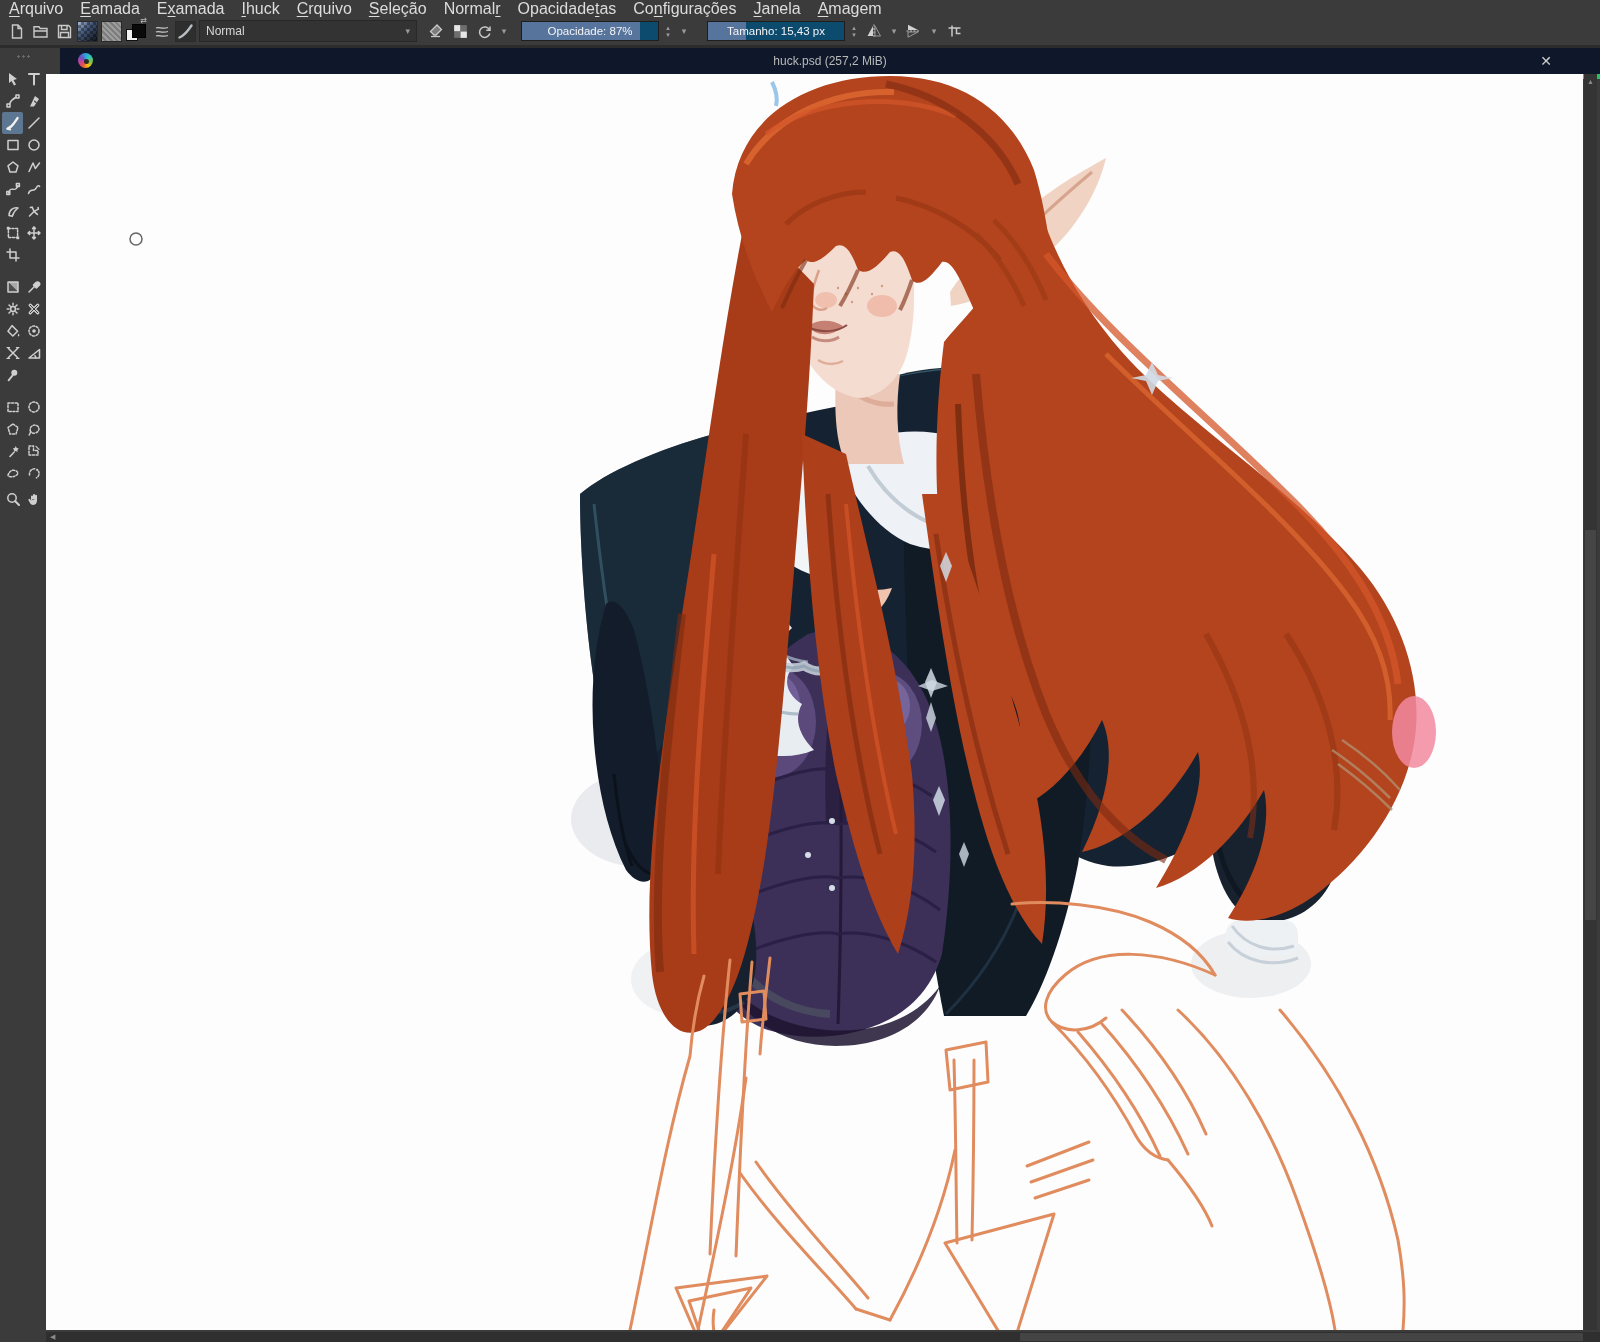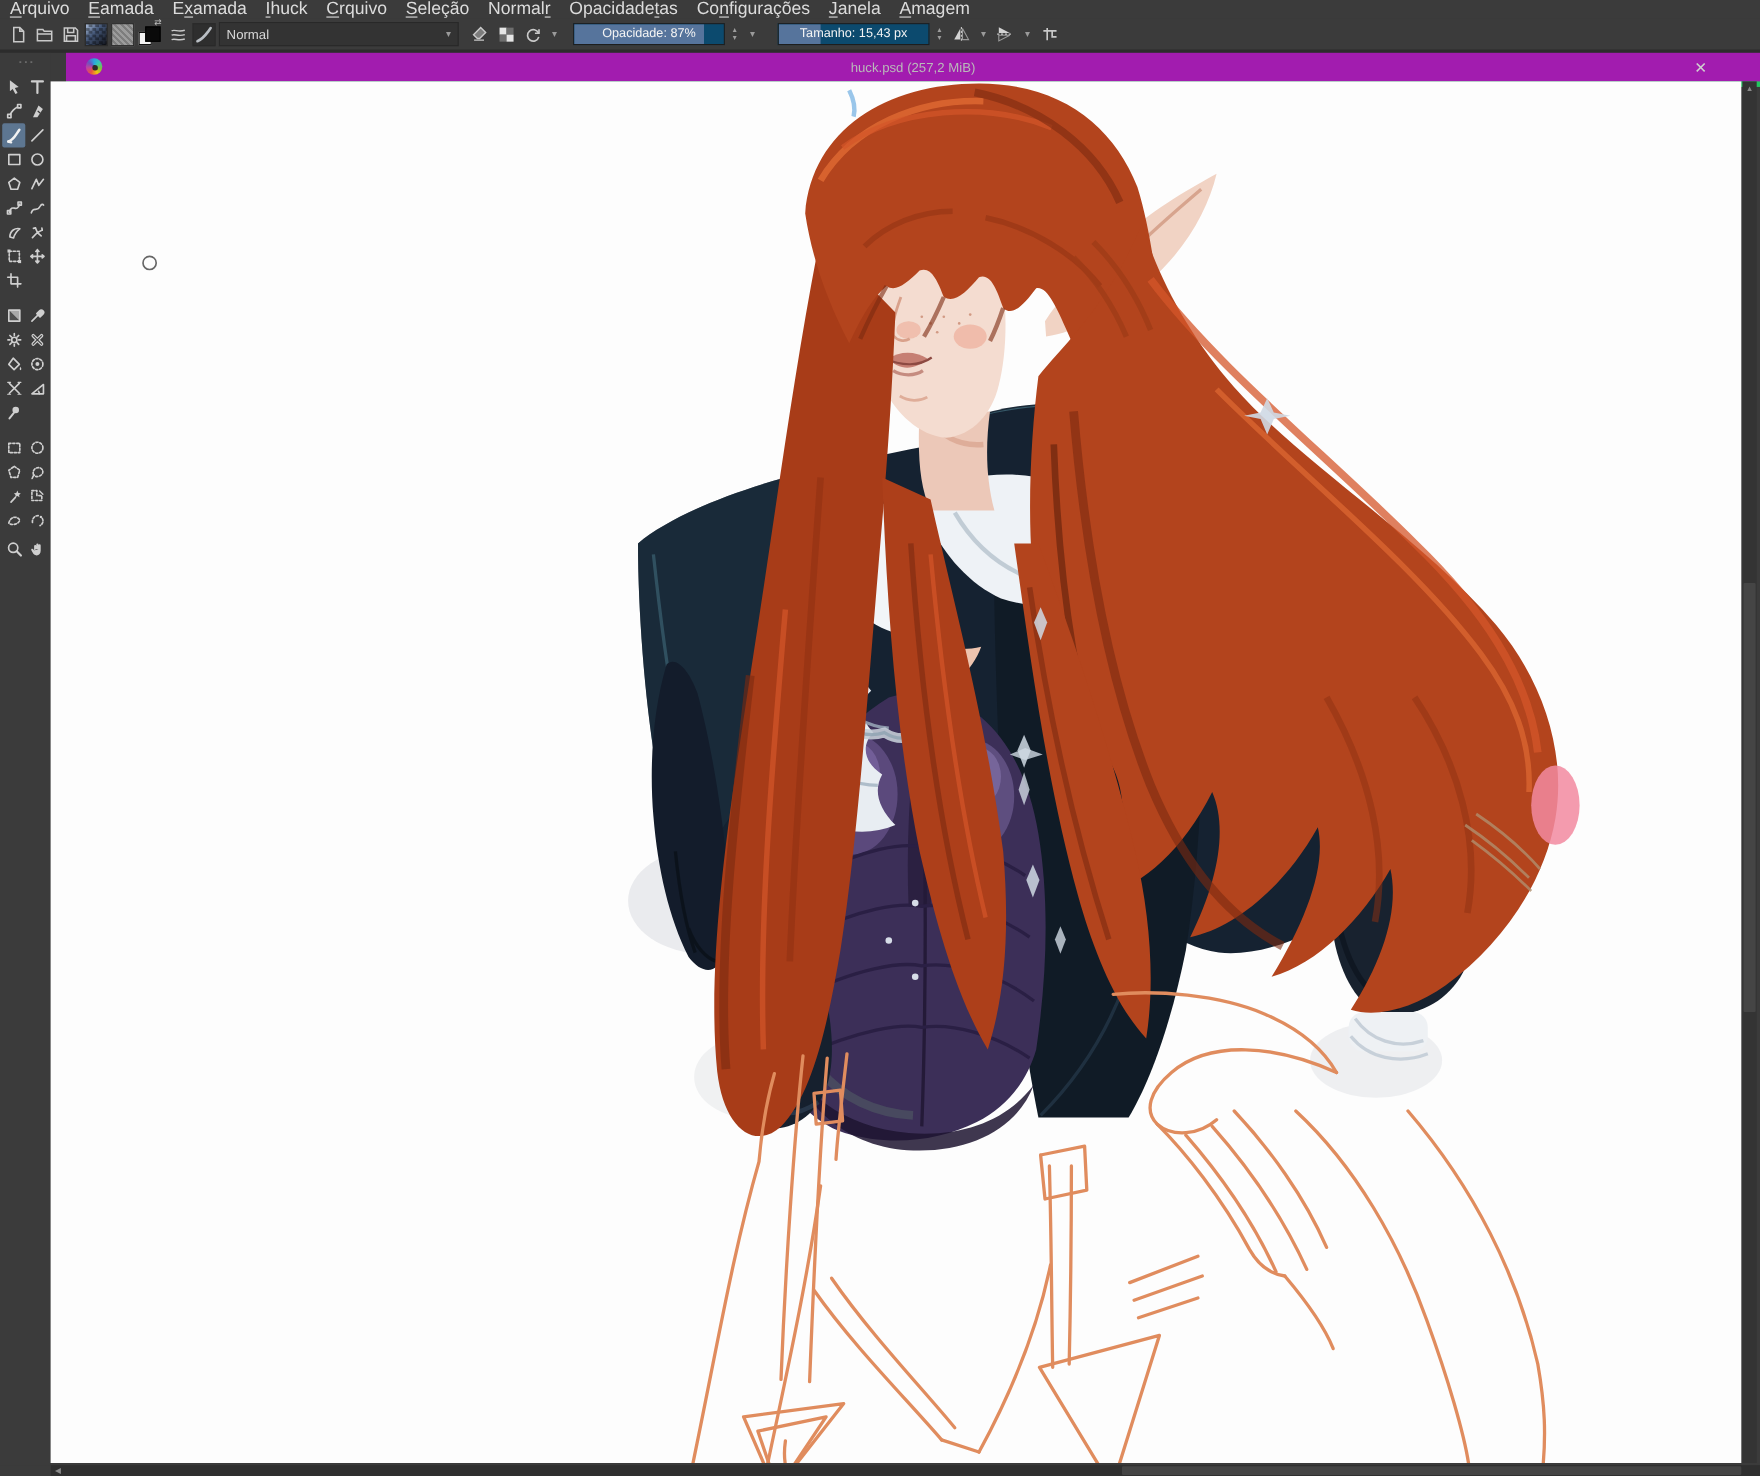--- a/index.html
+++ b/index.html
@@ -35,21 +35,21 @@
   .kslider{position:relative;width:138px;height:20px;background:#0c4a6e;border:1px solid #1e1e1e;
            box-sizing:border-box;overflow:hidden;}
   .kslider .fill{position:absolute;top:0;left:0;bottom:0;background:#56749c;}
   .kslider .lbl{position:relative;z-index:1;display:block;width:100%;text-align:center;
                 font-size:11.5px;line-height:19px;color:#f4f4f4;white-space:nowrap;}
   .spin{display:flex;flex-direction:column;justify-content:center;align-items:center;
         width:16px;height:20px;color:#9d9d9d;font-size:7px;line-height:7.5px;margin:0 1px;}
   .ddarrow{color:#9a9a9a;font-size:9px;width:14px;text-align:center;margin-right:2px;}
   .gap8{width:8px;}.gap14{width:14px;}
   
-  .titlebar{position:absolute;top:48px;left:60px;right:0;height:26px;background:#a21caf;
+  .titlebar{position:absolute;top:48px;left:60px;right:0;height:26px;background:#0f172a;
             border-bottom:5px solid #22c55e;}
   .krita-logo{position:absolute;left:18px;top:5px;width:15px;height:15px;border-radius:50%;
      background:conic-gradient(#2ba3e0,#35c6b4,#7cc043,#f1c40f,#e8543f,#c2439e,#6b53c0,#2ba3e0);}
   .krita-logo:after{content:"";position:absolute;left:6px;top:6px;width:5px;height:5px;
      background:#2b2b2b;border-radius:40% 60% 50% 50%;}
   .tabtitle{position:absolute;left:0;right:0;top:0;height:26px;line-height:26px;text-align:center;
             font-size:12px;color:#b9b9b9;}
   .closex{position:absolute;right:44px;top:3px;width:20px;height:20px;color:#cfcfcf;font-size:14px;
           line-height:20px;text-align:center;}
   

